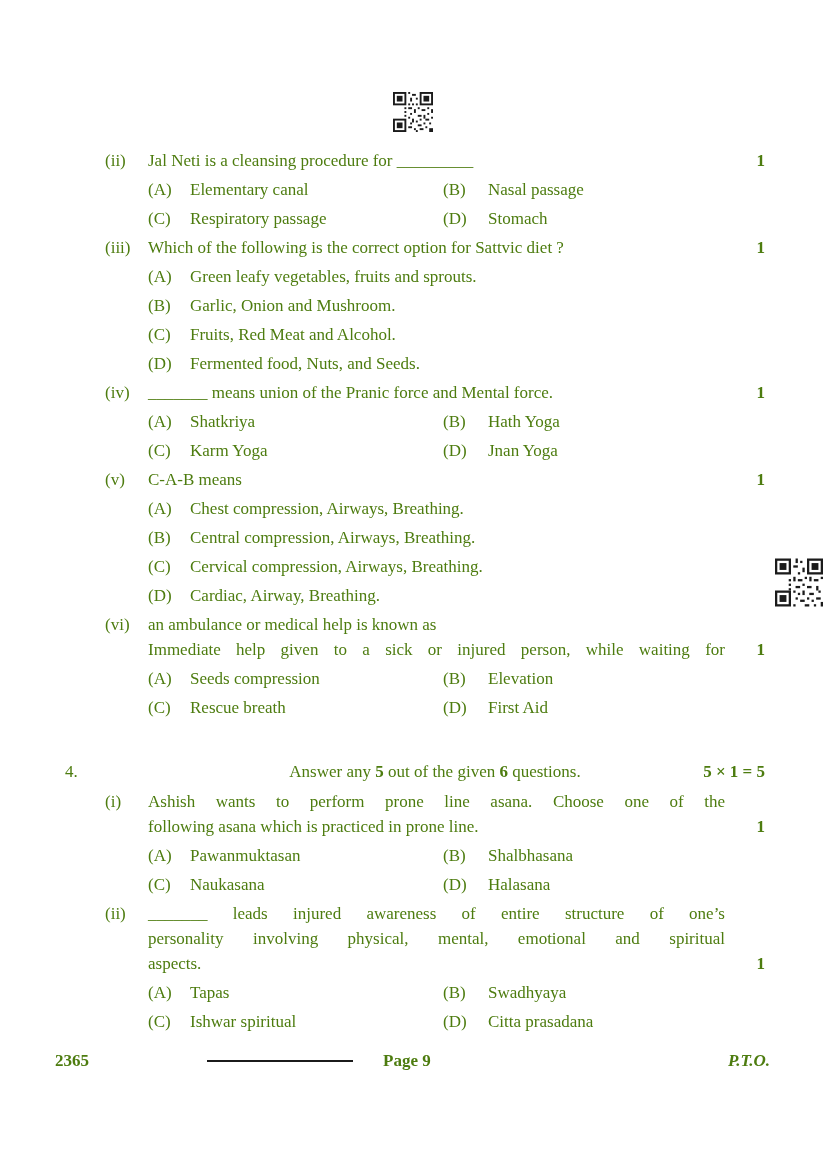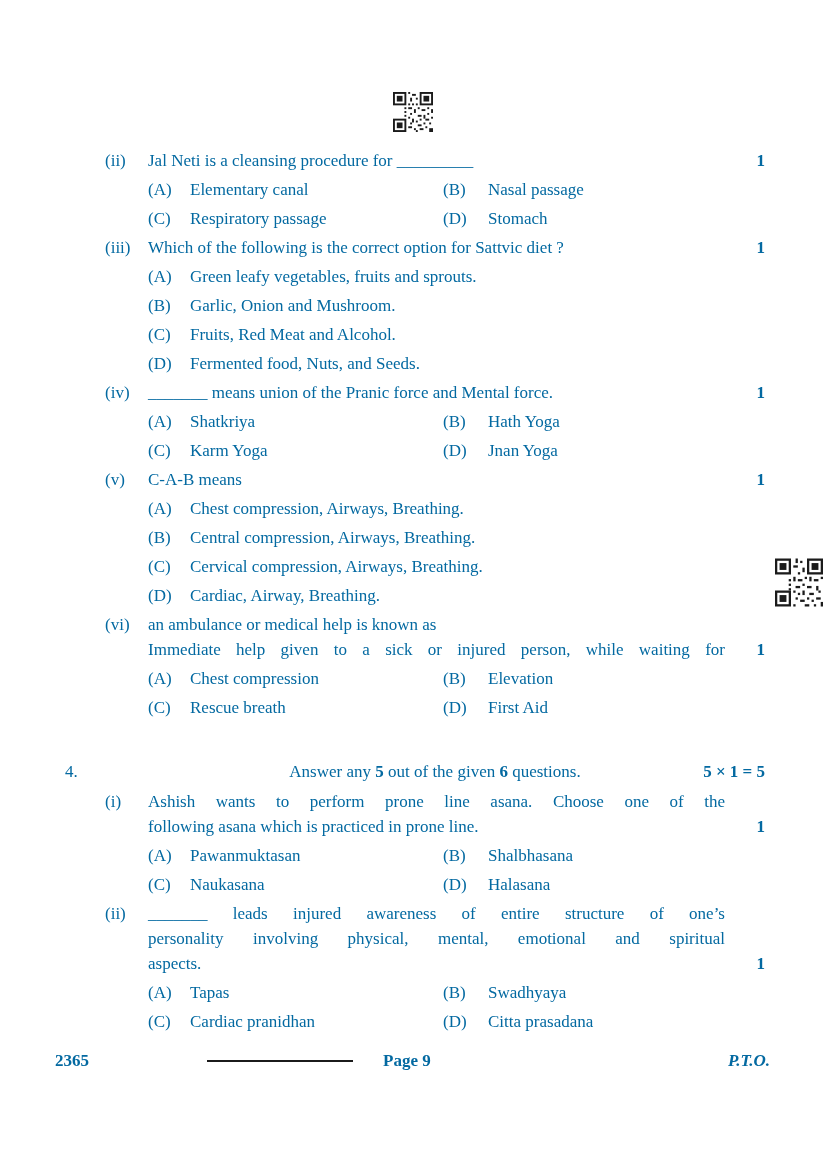--- a/index.html
+++ b/index.html
@@ -3,21 +3,21 @@
 <meta charset="utf-8">
 <style>
   html,body{margin:0;padding:0;background:#e8e8e8;}
   .page{
     position:relative;
     width:827px;height:1169px;
     margin:0 auto;
     background:#ffffff;
     font-family:"Liberation Serif","DejaVu Serif",serif;
     font-size:17px;
-    color:#0369a1;
+    color:#4d7c0f;
     overflow:hidden;
   }
   .qr{position:absolute;}
   .qr-top{left:393px;top:92px;width:40px;height:40px;}
   .qr-side{left:775px;top:557px;width:48px;height:51px;}
   .qr svg{display:block;width:100%;height:100%;}
 
   .content{position:absolute;left:105px;top:144px;width:660px;}
 
   .subq{position:relative;padding-left:43px;margin-top:4px;}
@@ -246,21 +246,21 @@
     <div class="subq">
       <span class="subq-num">(vi)</span>
       <div class="qtext">
         <div class="qline">an ambulance or medical help is known as</div>
         <div class="qline just">Immediate help given to a sick or injured person, while waiting for</div>
         <span class="mark">1</span>
       </div>
       <div class="opts">
         <div class="optrow">
           <span>(A)</span>
-          <span>Chest compression</span>
+          <span>Seeds compression</span>
           <span>(B)</span>
           <span>Elevation</span>
         </div>
         <div class="optrow">
           <span>(C)</span>
           <span>Rescue breath</span>
           <span>(D)</span>
           <span>First Aid</span>
         </div>
       </div>
@@ -306,21 +306,21 @@
         </div>
         <div class="opts">
           <div class="optrow">
             <span>(A)</span>
             <span>Tapas</span>
             <span>(B)</span>
             <span>Swadhyaya</span>
           </div>
           <div class="optrow">
             <span>(C)</span>
-            <span>Cardiac pranidhan</span>
+            <span>Ishwar spiritual</span>
             <span>(D)</span>
             <span>Citta prasadana</span>
           </div>
         </div>
       </div>
     </div>
 
   </div>
 
   <div class="footer">

